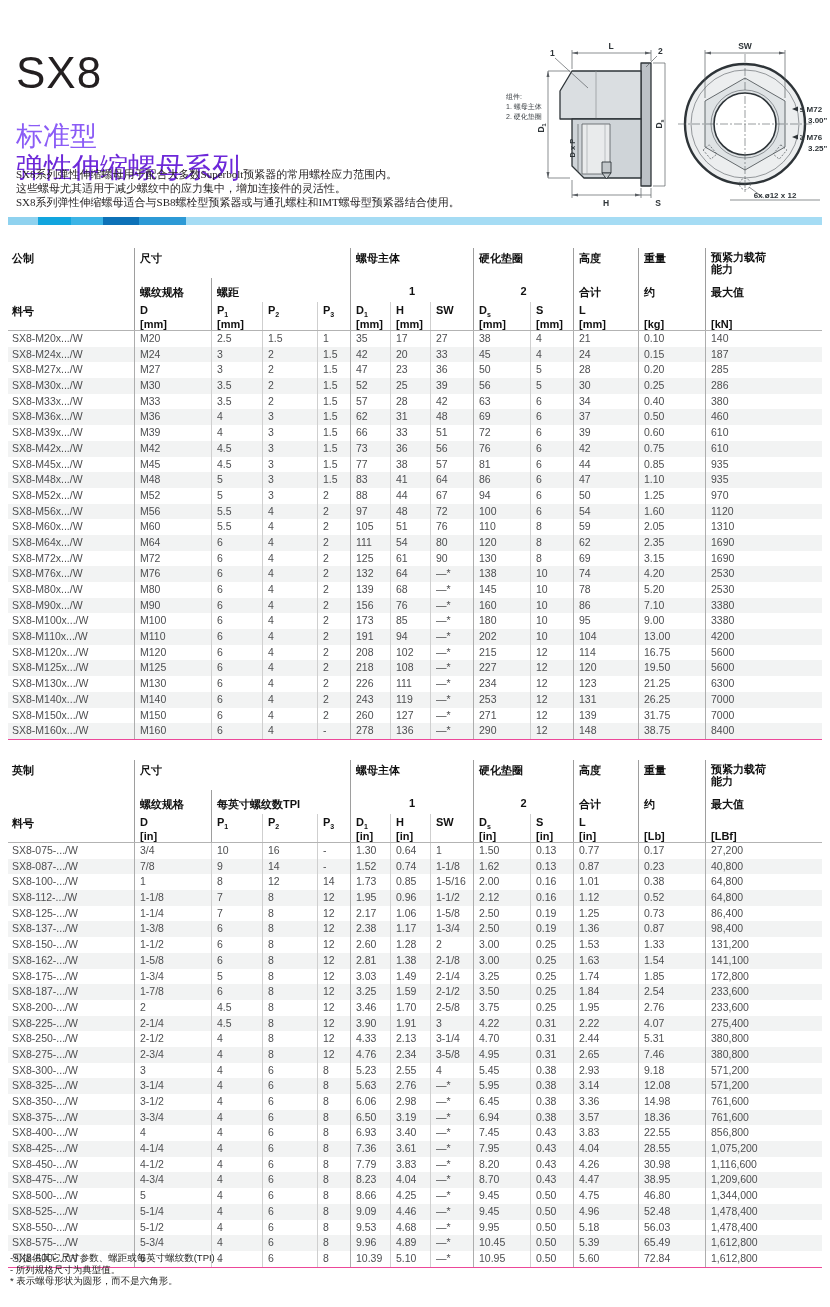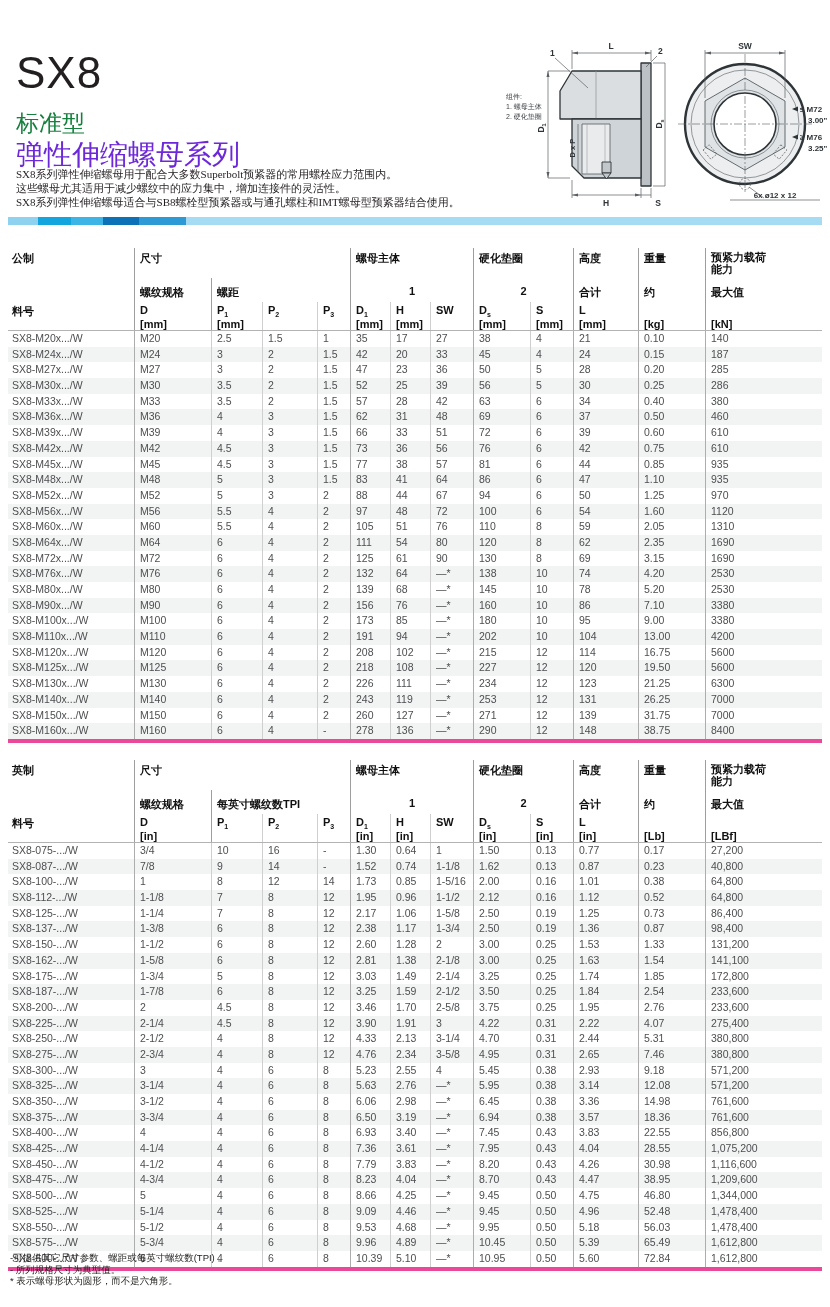--- a/index.html
+++ b/index.html
@@ -2,21 +2,21 @@
 <html><head>
 <meta charset="utf-8">
 <style>
   html,body{margin:0;padding:0;background:#fff;}
   body{font-family:"Liberation Sans","DejaVu Sans",sans-serif;color:#1d1d1b;}
   .page{position:relative;width:830px;height:1307px;background:#fff;overflow:hidden;}
 
   
   .title-block{position:absolute;left:16px;top:50px;}
   .product-name{font-size:44px;line-height:46px;font-weight:400;letter-spacing:1px;color:#231f20;}
-  .subtitle1{font-size:23px;line-height:30px;margin-top:12px;color:#15803d;}
+  .subtitle1{font-size:27px;line-height:30px;margin-top:25px;color:#8b5cf6;}
   .subtitle2{font-size:28px;line-height:33px;color:#6d28d9;}
   .description{position:absolute;left:16px;top:167px;width:500px;font-size:11px;line-height:14px;color:#231f20;font-family:Liberation Serif, serif;}
 
   
   .component-note{position:absolute;left:506px;top:92px;font-size:7px;line-height:10px;color:#3a3f43;}
   svg text{font-family:"Liberation Sans","DejaVu Sans",sans-serif;}
 
   
   .accent-bar{position:absolute;left:8px;top:217px;width:814px;height:8px;display:flex;}
   .accent-bar span{display:block;height:100%;}
@@ -47,21 +47,21 @@
   .hC0{grid-area:3/1/4/2;padding-left:4px;}
   .hC1{grid-area:3/2/4/3;} .hC2{grid-area:3/3/4/4;} .hC3{grid-area:3/4/4/5;}
   .hC4{grid-area:3/5/4/6;} .hC5{grid-area:3/6/4/7;} .hC6{grid-area:3/7/4/8;}
   .hC7{grid-area:3/8/4/9;} .hC8{grid-area:3/9/4/10;} .hC9{grid-area:3/10/4/11;}
   .hC10{grid-area:3/11/4/12;} .hC11{grid-area:3/12/4/13;} .hC12{grid-area:3/13/4/14;}
   .bl-d{border-left:1px solid #9e9e9e;}
   .bl-m{border-left:1px solid #cfcfcf;}
   .symline{height:13px;font-size:11px;font-weight:bold;color:#111;}
   .symline sub{font-size:7px;}
   .unit{font-size:10px;font-weight:normal;color:#4d4e50;margin-top:1px;}
-  .tbody{border-bottom:4px solid #ec4899;}
+  .tbody{border-bottom:1px solid #ec4899;}
   .tr{display:grid;grid-template-columns:var(--cols);}
   .tr:nth-child(even){background:#f2f3f3;}
   .td{height:15.7px;line-height:15.7px;font-size:10.5px;color:#4d4e50;padding-left:5px;white-space:nowrap;overflow:hidden;}
   .td.c0{padding-left:4px;}
   .td.c1,.td.c5,.td.c8,.td.c10,.td.c11,.td.c12{border-left:1px solid #adadad;}
   .td.c2,.td.c3,.td.c4,.td.c6,.td.c7,.td.c9{border-left:1px solid #cfcfcf;}
 
   
   .footnotes{position:absolute;left:10px;top:1252px;font-size:9.5px;line-height:11.5px;color:#1d1d1b;}
 </style>

